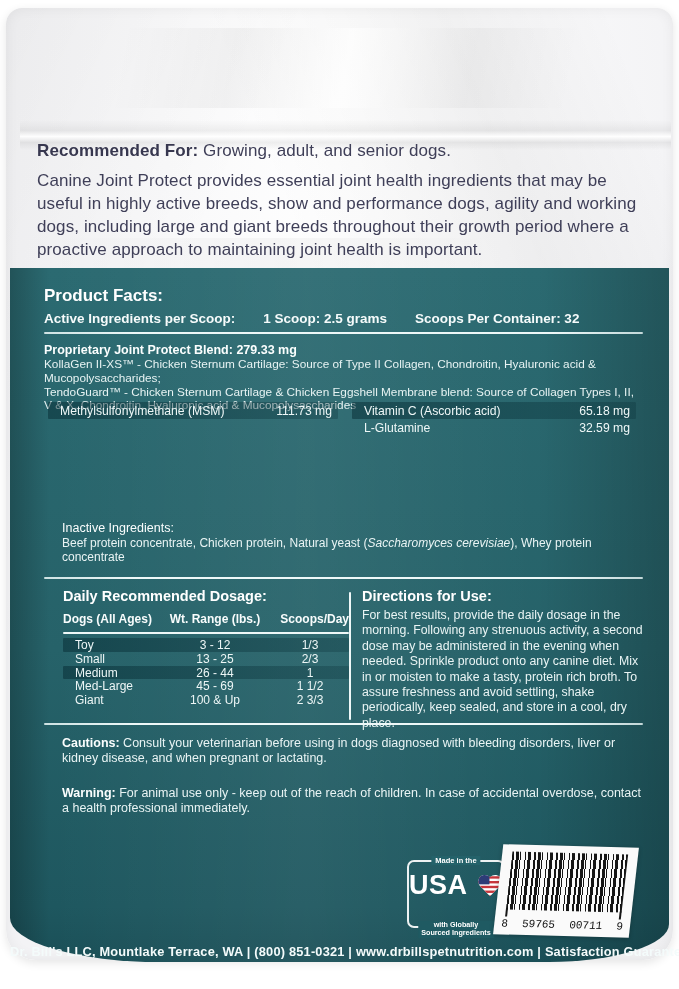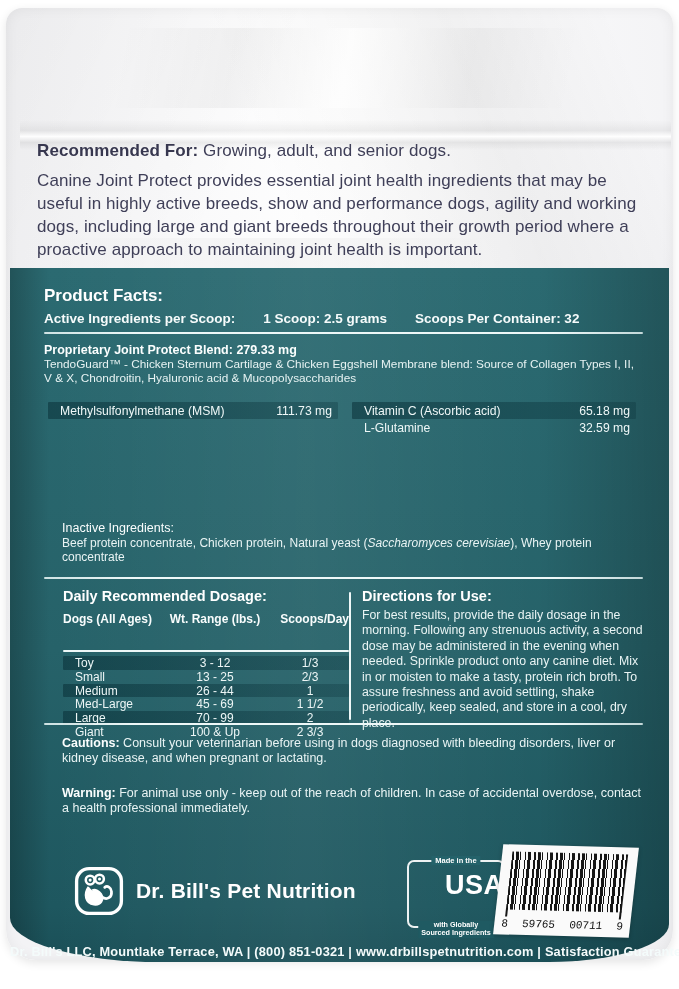--- a/index.html
+++ b/index.html
@@ -67,21 +67,21 @@
   .ing-amt{font-weight:400;}
 
   .inactive-label{left:52px;top:253px;font-size:12.5px;font-weight:400;color:#fbfefe;}
   .inactive-text{left:52px;top:268px;width:575px;font-size:12px;line-height:14px;color:#e9f4f4;}
 
   .rule2{left:34px;right:26px;top:309px;}
   .rule3{left:34px;right:26px;top:455px;}
 
   .dosage-title{left:53px;top:320px;font-size:14.5px;font-weight:700;color:#ffffff;}
   .dosage-table{left:53px;top:344px;width:286px;font-size:12px;}
-  .dt-head{display:grid;grid-template-columns:96px 112px 78px;font-weight:700;color:#f8fcfc;padding-bottom:24px;}
+  .dt-head{display:grid;grid-template-columns:96px 112px 78px;font-weight:700;color:#f8fcfc;padding-bottom:6px;}
   .dt-head .c2{text-align:center;}
   .dt-head .c3{text-align:right;}
   .dt-rule{height:2px;background:#eef8f8;margin-bottom:4px;border-radius:2px;}
   .dt-row{display:grid;grid-template-columns:96px 112px 78px;height:13.8px;align-items:center;color:#edf6f6;}
   .dt-row .c2,.dt-row .c3{text-align:center;}
   .dt-row.shade{background:linear-gradient(90deg, rgba(5,42,50,.50), rgba(5,42,50,.26));border-radius:1px;}
   .dt-row .c1{padding-left:12px;}
 
   .v-divider{left:339px;top:324px;width:2px;height:128px;background:#eef8f8;border-radius:2px;}
 
@@ -93,21 +93,21 @@
   .warning{top:518px;}
   .cautions b,.warning b{color:#fbfefe;}
 
   
   .brand{left:64px;top:598px;display:flex;align-items:center;gap:12px;}
   .brand-icon{width:50px;height:50px;flex:0 0 auto;}
   .brand-name{font-size:21px;font-weight:700;color:#ffffff;letter-spacing:.2px;white-space:nowrap;}
 
   .usa-badge{left:397px;top:592px;width:94px;height:64px;border:2px solid rgba(255,255,255,.92);border-radius:7px;}
   .usa-top{position:absolute;top:-6px;left:50%;transform:translateX(-50%);background:#24626a;padding:0 4px;font-size:7.5px;font-weight:700;color:#ffffff;white-space:nowrap;}
-  .usa-mid{position:absolute;top:10px;left:0;width:100%;display:flex;justify-content:space-between;align-items:center;gap:4px;padding-left:36px;}
+  .usa-mid{position:absolute;top:10px;left:0;width:100%;display:flex;justify-content:space-between;align-items:center;gap:4px;}
   .usa-word{font-size:27px;font-weight:800;color:#ffffff;letter-spacing:.5px;line-height:1;}
   .usa-bottom{position:absolute;bottom:-12px;left:50%;transform:translateX(-50%);background:#1f5a62;padding:0 3px;font-size:7.2px;font-weight:700;color:#ffffff;text-align:center;line-height:8.6px;white-space:nowrap;}
 
   .barcode{
     left:488px;top:578px;width:136px;height:90px;background:#fafafa;
     transform:skewX(-5deg) rotate(1.5deg);
     box-shadow:0 1px 4px rgba(0,0,0,.25);
     display:flex;flex-direction:column;align-items:center;padding-top:7px;box-sizing:border-box;
   }
   .bars{
@@ -152,20 +152,21 @@
   <div class="abs pf-active">
     <span>Active Ingredients per Scoop:</span>
     <span>1 Scoop: 2.5 grams</span>
     <span>Scoops Per Container: 32</span>
   </div>
 
   <div class="abs rule rule1"></div>
 
   <div class="abs blend-title">Proprietary Joint Protect Blend: 279.33 mg</div>
   <div class="abs blend-desc">
+    <div>KollaGen II-XS™ - Chicken Sternum Cartilage: Source of Type II Collagen, Chondroitin, Hyaluronic acid &amp; Mucopolysaccharides;</div>
     <div>TendoGuard™ - Chicken Sternum Cartilage &amp; Chicken Eggshell Membrane blend: Source of Collagen Types I, II, V &amp; X, Chondroitin, Hyaluronic acid &amp; Mucopolysaccharides</div>
   </div>
 
   <div class="ing-col left">
     <div class="ing-row shade">
       <span>Methylsulfonylmethane (MSM)</span>
       <span class="ing-amt">111.73 mg</span>
     </div>
   </div>
 
@@ -209,25 +210,20 @@
     <div class="dt-row shade">
       <span class="c1">Medium</span>
       <span class="c2">26 - 44</span>
       <span class="c3">1</span>
     </div>
     <div class="dt-row">
       <span class="c1">Med-Large</span>
       <span class="c2">45 - 69</span>
       <span class="c3">1 1/2</span>
     </div>
-    <div class="dt-row shade">
-      <span class="c1">Large</span>
-      <span class="c2">70 - 99</span>
-      <span class="c3">2</span>
-    </div>
     <div class="dt-row">
       <span class="c1">Giant</span>
       <span class="c2">100 &amp; Up</span>
       <span class="c3">2 3/3</span>
     </div>
   </div>
 
   <div class="abs v-divider"></div>
 
   <div class="abs directions-title">Directions for Use:</div>
@@ -236,32 +232,20 @@
   <div class="abs rule rule3"></div>
 
   <div class="abs cautions">
     <b>Cautions:</b><span> Consult your veterinarian before using in dogs diagnosed with bleeding disorders, liver or kidney disease, and when pregnant or lactating.</span>
   </div>
 
   <div class="abs warning">
     <b>Warning:</b><span> For animal use only - keep out of the reach of children.  In case of accidental overdose, contact a health professional immediately.</span>
   </div>
 
-  <div class="abs brand">
-    <svg class="brand-icon" viewBox="0 0 48 48">
-      <rect x="2.5" y="2.5" width="43" height="43" rx="12" fill="none" stroke="#ffffff" stroke-width="3.2"></rect>
-      <circle cx="15.5" cy="13.5" r="4.2" fill="none" stroke="#ffffff" stroke-width="2.4"></circle>
-      <circle cx="15.5" cy="13.5" r="1.5" fill="#ffffff"></circle>
-      <circle cx="24.5" cy="12.5" r="4.2" fill="none" stroke="#ffffff" stroke-width="2.4"></circle>
-      <circle cx="24.5" cy="12.5" r="1.5" fill="#ffffff"></circle>
-      <path d="M14 20 C9 27 11 36 19 37 C26 38 29 32 26 27 C24 23.5 20 22 17.5 23.5" fill="#ffffff" stroke="#ffffff" stroke-width="2" stroke-linejoin="round"></path>
-      <path d="M27 30 C32 33 36.5 30 36 24.5 C35.6 20.5 32 18.5 29.5 20.5" fill="none" stroke="#ffffff" stroke-width="2.6" stroke-linecap="round"></path>
-    </svg>
-    <span class="brand-name">Dr. Bill's Pet Nutrition</span>
-  </div>
 
   <div class="abs usa-badge">
     <span class="usa-top">Made in the</span>
     <span class="usa-mid">
       <span class="usa-word">USA</span>
       <svg width="26" height="24" viewBox="0 0 24 22">
         <defs>
             <clipPath id="hclip">
           <path d="M12 20.5 L3.2 11.5 C0.6 8.8 0.6 4.6 3.3 2.2 C5.8 0 9.6 0.4 12 2.9 C14.4 0.4 18.2 0 20.7 2.2 C23.4 4.6 23.4 8.8 20.8 11.5 Z"></path>
         </clipPath>

